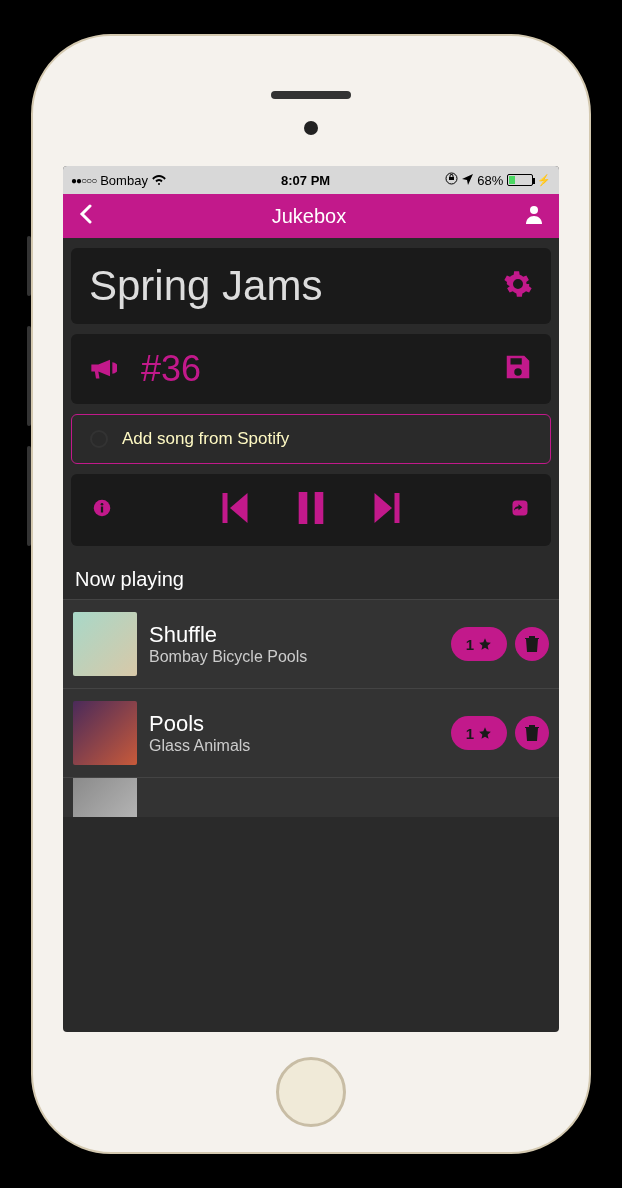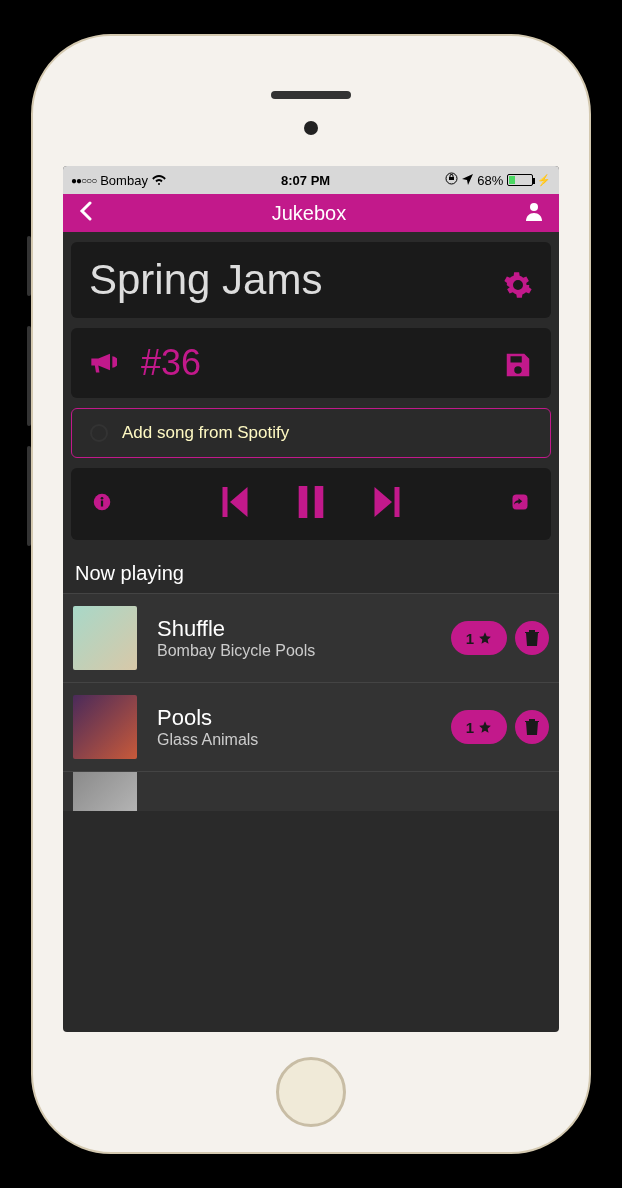--- a/index.html
+++ b/index.html
@@ -67,32 +67,32 @@
   .statusbar .left, .statusbar .right { display:flex; align-items:center; gap:4px;}
   .dots { font-size:10px; letter-spacing:-1px;}
   .battery {
     width:26px; height:12px; border:1px solid #000; border-radius:2px; position:relative;
     display:inline-block;
   }
   .battery::after {content:""; position:absolute; right:-3px; top:3px; width:2px; height:6px; background:#000;}
   .battery-fill{ position:absolute; left:1px; top:1px; bottom:1px; width:25%; background:#4cd964;}
   
   .header {
-    height:38px; background:#c2198b;
+    height:44px; background:#c2198b;
     display:flex; align-items:center; justify-content:space-between;
     padding:0 16px; color:#fff;
   }
   .header-title { font-size:20px; font-weight:500;}
   .chev-left svg, .user-icon svg { fill:#fff; }
   
   .content { padding:10px 8px; display:flex; flex-direction:column; gap:10px; }
   .card {
     background:#1a1a1a; border-radius:6px;
     padding:14px 18px;
-    display:flex; align-items:flex-end; justify-content:space-between;
+    display:flex; align-items:center; justify-content:space-between;
   }
   .playlist-title { color:#ddd; font-size:42px; font-weight:400;}
   .gear svg { fill:#c2198b; }
   .room-row { color:#c2198b; font-size:36px; font-weight:400; display:flex; align-items:center; gap:24px;}
   .save svg { fill:#c2198b;}
   .add-song {
     border:1px solid #c2198b; border-radius:6px;
     padding:14px 18px; color:#fef9c3; font-size:17px;
     display:flex; align-items:center; gap:14px;
     background:transparent;
@@ -115,21 +115,21 @@
     background-size:cover;
   }
   .track-info { flex:1; color:#fff;}
   .track-title { font-size:22px; font-weight:400;}
   .track-artist { font-size:16px; color:#ccc;}
   .vote-pill {
     border:2px solid #c2198b; color:#c2198b; border-radius:20px;
     padding:6px 14px; font-size:16px;
   }
   .queue-row {
-    background:#333; display:flex; align-items:center; padding:12px 10px; gap:20px;
+    background:#333; display:flex; align-items:center; padding:12px 10px; gap:12px;
     border-top:1px solid #444;
   }
   .queue-row .track-info { color:#fff;}
   .queue-actions { display:flex; gap:8px; align-items:center;}
   .pill-btn {
     background:#c2198b; color:#1a1a1a; border-radius:18px;
     height:34px; min-width:56px; display:flex; align-items:center; justify-content:center;
     gap:4px; font-size:15px; font-weight:600;
   }
   .circ-btn {

